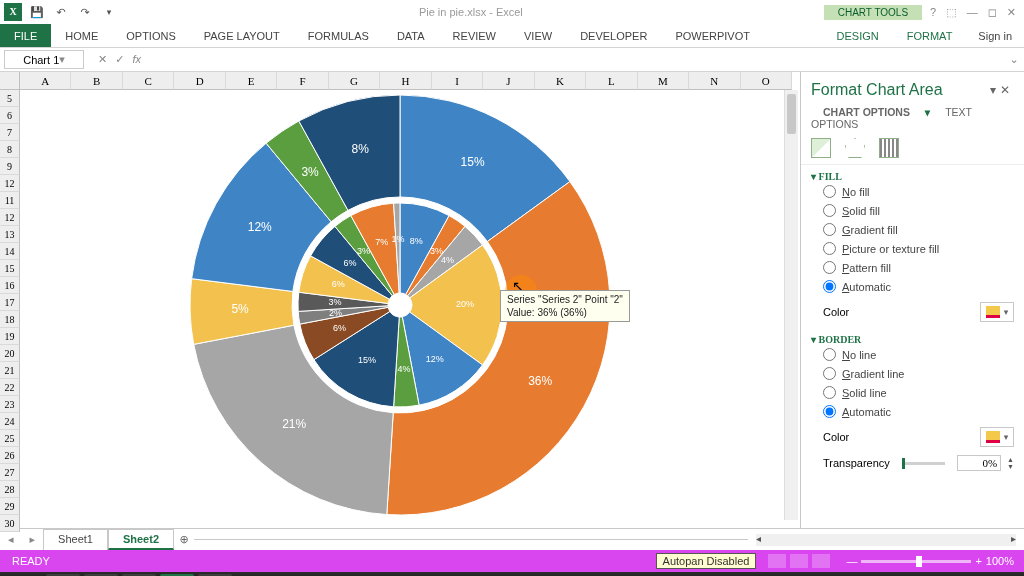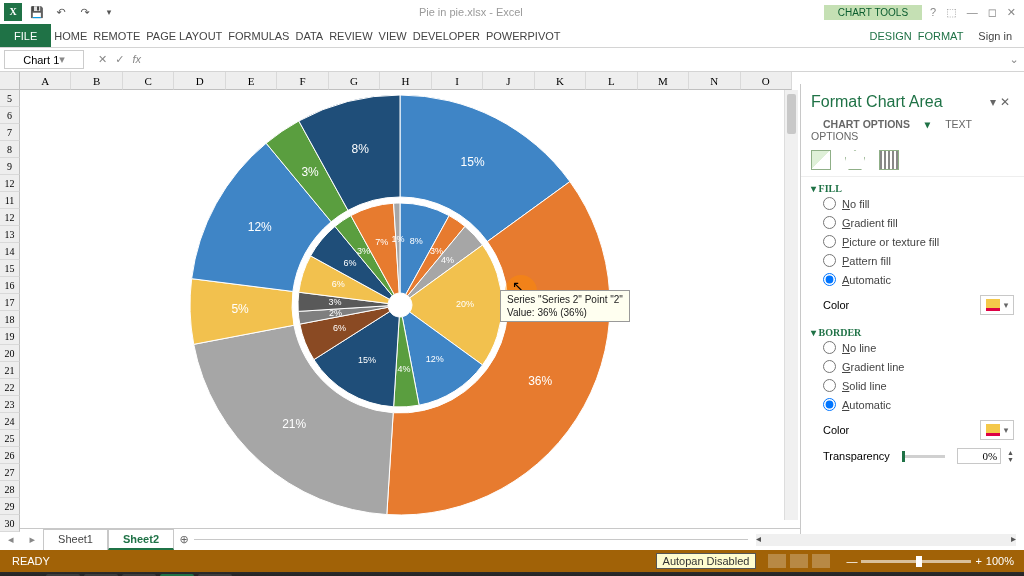--- a/index.html
+++ b/index.html
@@ -10,21 +10,21 @@
 #qat { display: flex; align-items: center; gap: 6px; padding-left: 4px; }
 #qat .xl { width: 18px; height: 18px; background: #1f7246; color: #fff; font: 700 10px/18px Segoe UI; text-align: center; }
 #qat .q { width: 18px; height: 18px; display: flex; align-items: center; justify-content: center; color: #555; cursor: pointer; }
 #titlebar .title { flex: 1; text-align: center; color: #9a9a9a; }
 #titlebar .ctx { background: #c5e0b4; color: #0a5c2e; padding: 2px 14px; font-size: 10px; }
 #titlebar .winctl { display: flex; gap: 10px; padding: 0 8px; color: #888; }
 
 
 #ribbon { height: 24px; display: flex; align-items: stretch; font-size: 11px; border-bottom: 1px solid #d4d4d4; }
 #ribbon .file { background: #1f7246; color: #fff; padding: 0 14px; display: flex; align-items: center; }
-#ribbon .tab { padding: 0 3px; display: flex; align-items: center; color: #444; cursor: pointer; }
+#ribbon .tab { padding: 0 14px; display: flex; align-items: center; color: #444; cursor: pointer; }
 #ribbon .ctxtab { color: #1f7246; text-align: center; }
 #ribbon .spacer { flex: 1; }
 #ribbon .signin { padding: 0 12px; display: flex; align-items: center; color: #444; }
 
 
 #fxbar { height: 24px; display: flex; align-items: center; border-bottom: 1px solid #d4d4d4; font-size: 11px; }
 #namebox { width: 80px; border: 1px solid #ccc; margin: 2px 4px; padding: 2px 4px; display: flex; align-items: center; justify-content: center; }
 #namebox span:last-child { color: #888; }
 #fxctrls { display: flex; gap: 8px; padding: 0 10px; color: #888; }
 #fxinput { flex: 1; border-left: 1px solid #ccc; padding: 0 6px; color: #666; }
@@ -47,21 +47,21 @@
 
 #tooltip { position: absolute; left: 500px; top: 218px; background: #fffff0; border: 1px solid #999; font: 10px/13px Segoe UI; padding: 2px 6px; color: #222; white-space: nowrap; z-index: 20; }
 #cursor  { position: absolute; left: 505px; top: 203px; width: 32px; height: 32px; border-radius: 50%; background: rgba(255,140,0,.45); z-index: 15; }
 #arrow   { position: absolute; left: 512px; top: 208px; font: 14px/1 Segoe UI; color: #000; z-index: 16; }
 
 
 #vsb { position: absolute; top: 18px; right: 226px; width: 14px; height: 430px; background: #f0f0f0; border-left: 1px solid #ddd; }
 #vsb .thumb { position: absolute; top: 4px; left: 2px; right: 2px; height: 40px; background: #c8c8c8; border-radius: 2px; }
 
 
-#pane { position: absolute; top: 12px; right: 0; width: 224px; height: 456px; border-left: 1px solid #c8c8c8; background: #fff; font-size: 11px; overflow: hidden; }
+#pane { position: absolute; top: 0; right: 0; width: 224px; height: 456px; border-left: 1px solid #c8c8c8; background: #fff; font-size: 11px; overflow: hidden; }
 #pane h1 { font: 400 16px/28px "Segoe UI Light"; color: #1f7246; padding: 4px 10px 0; display: flex; align-items: center; justify-content: space-between; }
 #pane h1 .cls { font-size: 12px; color: #666; cursor: pointer; letter-spacing: 4px; }
 #pane .tabs { padding: 2px 10px; }
 #pane .tabs b { color: #1f7246; font-size: 10.5px; }
 #pane .tabs .dd { color: #1f7246; }
 #pane .tabs span { color: #666; margin-left: 12px; font-size: 10.5px; }
 #pane .icons { padding: 6px 10px; display: flex; gap: 14px; border-bottom: 1px solid #eee; }
 #pane .icons div { width: 20px; height: 20px; border: 1px solid #8faf87; }
 #pane .icons .paint { background: linear-gradient(135deg,#dff0d8 50%,#fff 50%); }
 #pane .icons .pent  { clip-path: polygon(50% 0,100% 38%,82% 100%,18% 100%,0 38%); background: #fff; }
@@ -84,21 +84,21 @@
 #sheettabs .nav { padding: 0 8px; color: #888; }
 #sheettabs .tab { padding: 3px 14px; border: 1px solid #c8c8c8; border-bottom: none; background: #fff; color: #444; cursor: pointer; }
 #sheettabs .tab.active { font-weight: 700; border-bottom: 2px solid #1f7246; color: #1f7246; }
 #sheettabs .add { width: 20px; text-align: center; color: #666; cursor: pointer; }
 #sheettabs .hspacer { flex: 1; border-bottom: 1px solid #c8c8c8; }
 #sheettabs .hsb { width: 260px; height: 12px; background: #f0f0f0; margin: 0 8px; position: relative; }
 #sheettabs .hsb::before, #sheettabs .hsb::after { content: "◂"; position: absolute; top: -1px; font-size: 10px; color: #555; }
 #sheettabs .hsb::after { content: "▸"; right: 0; }
 
 
-#status { height: 22px; background: #a16207; color: #fff; display: flex; align-items: center; font-size: 11px; }
+#status { height: 22px; background: #d946ef; color: #fff; display: flex; align-items: center; font-size: 11px; }
 #status .ready { padding: 0 12px; }
 #status .spacer { flex: 1; }
 #status .autopan { background: #fffccf; color: #333; border: 1px solid #555; padding: 1px 6px; margin-right: 6px; }
 #status .views { display: flex; gap: 4px; padding: 0 6px; }
 #status .views div { width: 18px; height: 14px; background: rgba(255,255,255,.25); }
 #status .zoom { display: flex; align-items: center; gap: 4px; padding: 0 10px; }
 #status .zslider { width: 110px; height: 3px; background: rgba(255,255,255,.6); position: relative; }
 #status .zslider::after { content: ""; position: absolute; left: 50%; top: -4px; width: 6px; height: 11px; background: #fff; }
 
 
@@ -126,21 +126,21 @@
     <span>—</span>
     <span>◻</span>
     <span>✕</span>
   </div>
 </div>
 
 <div id="ribbon">
   <div class="file">FILE</div>
   <div id="ribbon-tabs" style="display:flex">
       <div class="tab">HOME</div>
-      <div class="tab">REMOTE</div>
+      <div class="tab">OPTIONS</div>
       <div class="tab">PAGE LAYOUT</div>
       <div class="tab">FORMULAS</div>
       <div class="tab">DATA</div>
       <div class="tab">REVIEW</div>
       <div class="tab">VIEW</div>
       <div class="tab">DEVELOPER</div>
       <div class="tab">POWERPIVOT</div>
     </div>
   <div class="spacer"></div>
   <div id="ribbon-ctx" style="display:flex">
@@ -292,20 +292,24 @@
 
     <div class="section open">
       <div class="hd">FILL</div>
       <div id="fill-opts">
           <label>
             <input type="radio" name="fill" style="">
             <span><u>N</u>o fill</span>
           </label>
           <label>
             <input type="radio" name="fill" style="">
+            <span><u>S</u>olid fill</span>
+          </label>
+          <label>
+            <input type="radio" name="fill" style="">
             <span><u>G</u>radient fill</span>
           </label>
           <label>
             <input type="radio" name="fill" style="">
             <span><u>P</u>icture or texture fill</span>
           </label>
           <label>
             <input type="radio" name="fill" style="">
             <span><u>P</u>attern fill</span>
           </label>

